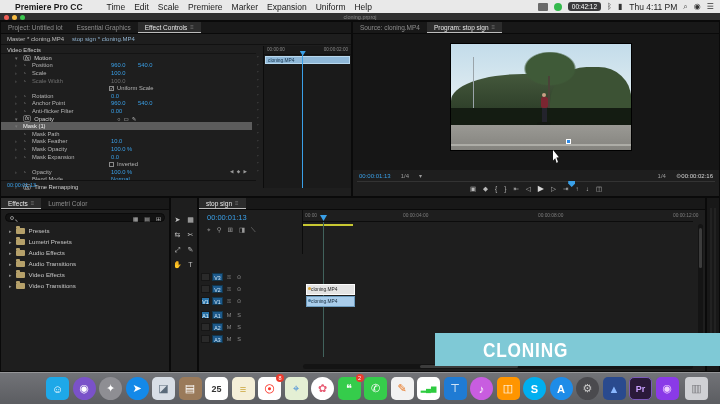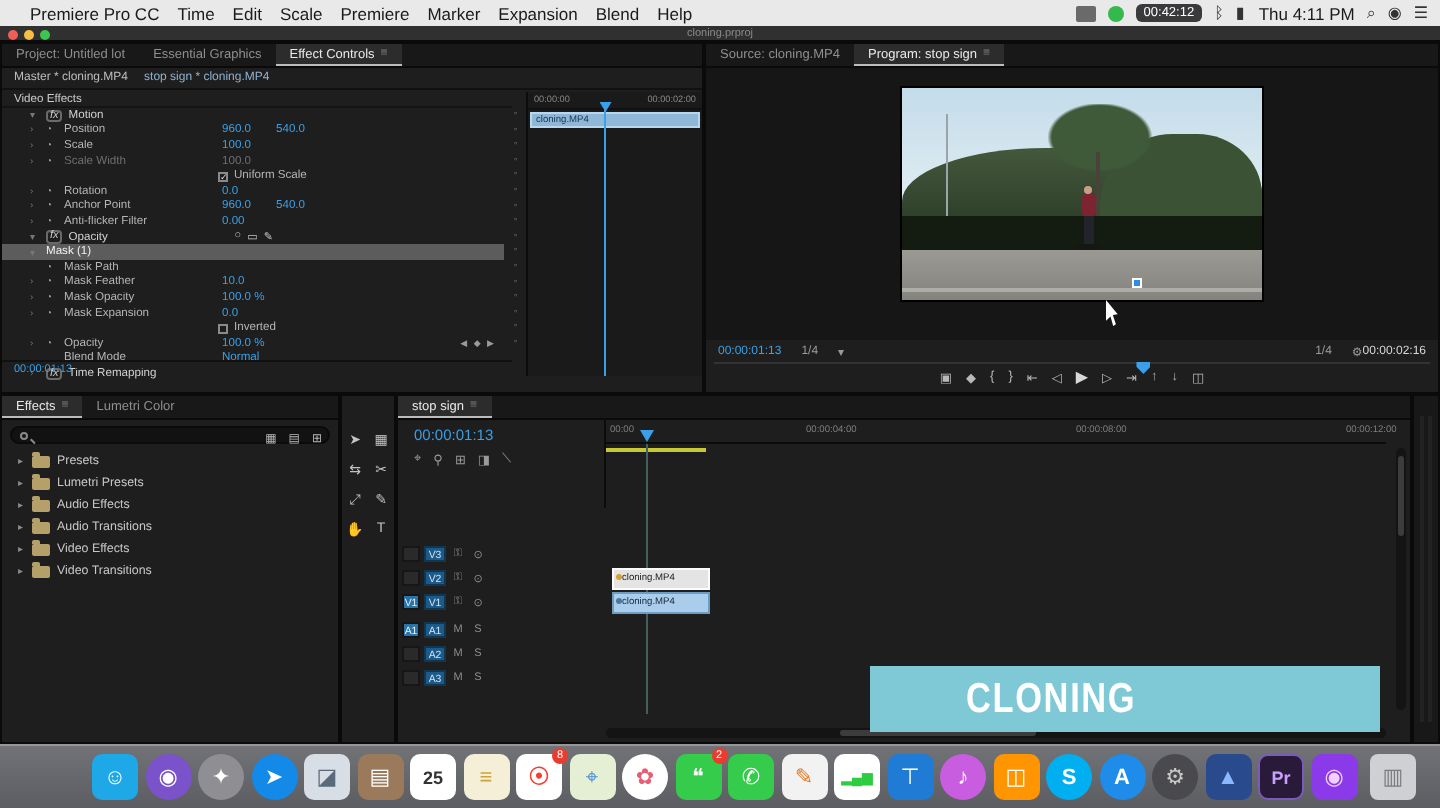--- a/index.html
+++ b/index.html
@@ -3,21 +3,21 @@
 <meta charset="utf-8">
 <style>
   * { margin:0; padding:0; box-sizing:border-box; }
   html,body { width:720px; height:404px; overflow:hidden; }
   body { font-family:"Liberation Sans", sans-serif; background:#111; position:relative; }
   .abs { position:absolute; }
 
   
   #menubar { left:0; top:0; width:720px; height:13px; background:#e9e9e9; display:flex; align-items:center; font-size:8.5px; color:#1a1a1a; padding:0 6px; z-index:50; }
   #menubar .apple { font-size:9px; margin-right:9px; }
-  #menubar .appname { font-weight:normal; margin-right:9px; }
+  #menubar .appname { font-weight:bold; margin-right:24px; }
   #menubar .mitem { margin-right:9px; }
   #menubar .spacer { flex:1; }
   .mb-ico { width:10px; height:8px; margin-left:6px; background:#6a6a6a; border-radius:1px; }
   .mb-ico.green { background:#34b94c; border-radius:50%; width:8px; }
   #rec-badge { background:#3a3a3c; color:#fff; font-size:6.5px; border-radius:3px; padding:1px 4px; margin-left:6px; }
   .mb-glyph { font-size:8px; color:#333; margin-left:6px; }
   #mb-clock { margin-left:7px; }
 
   
   #pwindow { left:0; top:13px; width:720px; height:359px; background:#1d1d1d; }
@@ -125,21 +125,21 @@
   #tl-vscroll { position:absolute; right:2px; top:26px; bottom:16px; width:5px; background:#141414; border-radius:3px; }
   #tl-vscroll .thumb { position:absolute; left:1px; top:4px; width:3px; height:40px; background:#3c3c3c; border-radius:2px; }
   #tl-hscroll { position:absolute; left:104px; right:12px; bottom:2px; height:5px; background:#141414; border-radius:3px; }
   #tl-hscroll .thumb { position:absolute; left:30%; width:25%; top:1px; height:3px; background:#3c3c3c; border-radius:2px; }
 
   
   #meters { left:706px; top:184px; width:14px; height:175px; background:#181818; border:1px solid #0a0a0a; display:flex; gap:2px; padding:10px 3px; }
   #meters .bar { flex:1; background:#101010; border:1px solid #222; }
 
   
-  #banner { left:435px; top:333px; width:255px; height:33px; background:#7fc9d6; z-index:30; display:flex; align-items:center; }
+  #banner { left:435px; top:333px; width:285px; height:33px; background:#7fc9d6; z-index:30; display:flex; align-items:center; }
   #banner span { color:#fff; font-weight:bold; font-size:21px; letter-spacing:1px; margin-left:48px; transform:scaleX(.82); transform-origin:left; }
 
   
   #cursor { left:553px; top:150px; width:9px; height:13px; z-index:60; background:#fff; clip-path:polygon(0 0,0 80%,25% 63%,40% 100%,55% 93%,38% 58%,65% 55%); filter:drop-shadow(0 0 1px #000); }
 
   
   #dock { left:0; top:372px; width:720px; height:32px; background:linear-gradient(rgba(150,152,158,.72),rgba(120,122,128,.72)); border-top:1px solid rgba(255,255,255,.35); display:flex; align-items:center; padding:0 10px 0 46px; z-index:50; }
   .dicon { width:23px; height:23px; border-radius:5px; margin-right:3.5px; display:flex; align-items:center; justify-content:center; font-size:11px; color:#fff; position:relative; flex:none; }
   .dicon .badge { position:absolute; top:-3px; right:-3px; min-width:8px; height:8px; background:#ea3b2e; border-radius:4px; color:#fff; font-size:5.5px; line-height:8px; text-align:center; padding:0 1px; }
   #trash { margin-left:auto; margin-right:2px; background:#cfd0d4; color:#7c7c80; border-radius:4px; }
@@ -149,21 +149,21 @@
 
 <div id="menubar" class="abs">
   <span class="apple"></span>
   <span class="appname">Premiere Pro CC</span>
   <span class="mitem">Time</span>
   <span class="mitem">Edit</span>
   <span class="mitem">Scale</span>
   <span class="mitem">Premiere</span>
   <span class="mitem">Marker</span>
   <span class="mitem">Expansion</span>
-  <span class="mitem">Blend</span>
+  <span class="mitem">Uniform</span>
   <span class="mitem">Help</span>
   <span class="spacer"></span>
   <span class="mb-ico"></span>
   <span class="mb-ico green"></span>
   <span id="rec-badge">00:42:12</span>
   <span class="mb-glyph">ᛒ</span>
   <span class="mb-glyph">▮</span>
   <span id="mb-clock">Thu 4:11 PM</span>
   <span class="mb-glyph">⌕</span>
   <span class="mb-glyph">◉</span>

